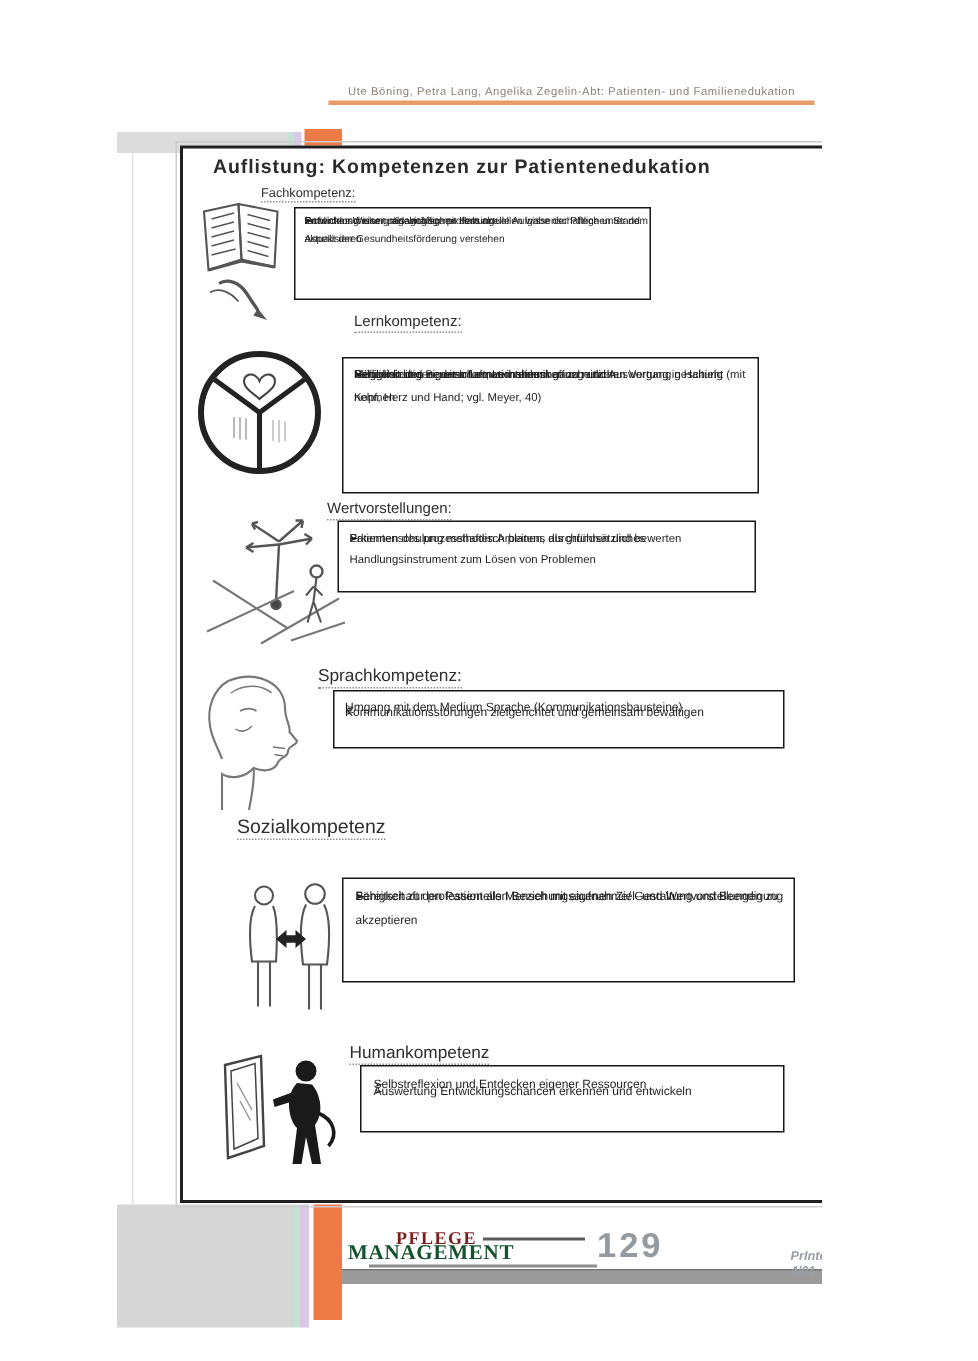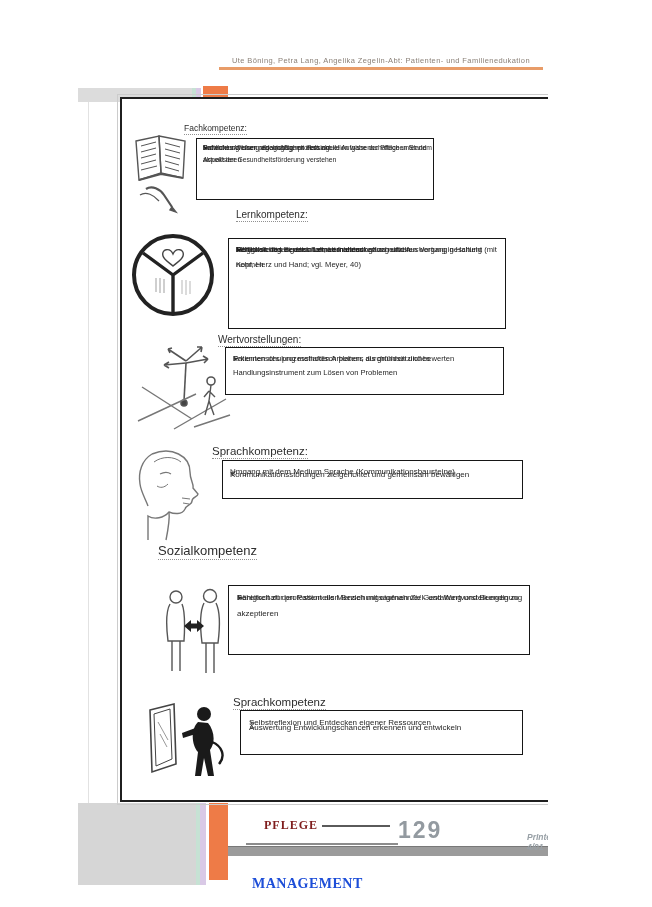--- a/index.html
+++ b/index.html
@@ -18,34 +18,34 @@
   .page-edge-v{position:absolute;left:88px;top:102px;width:1px;height:701px;background:#e2e2e2;}
   .block-gray{position:absolute;left:78px;top:803px;width:118px;height:82px;background:#d6d6d6;}
   .stripe.mint-b{left:196px;top:803px;width:4px;height:82px;background:#c6e2d4;}
   .stripe.lav-b{left:200px;top:803px;width:6px;height:82px;background:#d9c9e6;}
   .orange-b{position:absolute;left:209px;top:803px;width:19px;height:77px;background:#ee7b47;}
   .footer-bar{position:absolute;left:228px;top:846px;width:408px;height:9px;background:#9b9b9b;border-top:1px solid #787878;}
   
   .logo-l1{position:absolute;left:264px;top:818px;font-family:"Liberation Serif",serif;
            font-weight:bold;font-size:12px;letter-spacing:1px;color:#7f1d1d;}
   .logo-rule1{position:absolute;left:322px;top:825px;width:68px;height:2px;background:#5a5a5a;}
-  .logo-l2{position:absolute;left:252px;top:828px;font-family:"Liberation Serif",serif;
-           font-weight:bold;font-size:14px;letter-spacing:.5px;color:#1d4ed8;margin-top:48px;}
+  .logo-l2{position:absolute;left:232px;top:828px;font-family:"Liberation Serif",serif;
+           font-weight:bold;font-size:14px;letter-spacing:.5px;color:#14532d;}
   .logo-rule2{position:absolute;left:246px;top:843px;width:152px;height:2px;background:#8c8c8c;}
   .page-number{position:absolute;left:398px;top:817px;font-size:23px;font-weight:bold;
                letter-spacing:2px;color:#939aa0;}
   .issue{position:absolute;left:527px;top:832px;font-size:8.5px;font-weight:bold;
          font-style:italic;color:#98a0a6;}
   
   .frame{position:absolute;left:120px;top:97px;width:451px;height:701px;background:#fff;
          border:2px solid #1f1f1f;outline:1px solid #cccccc;outline-offset:2px;}
   .frame *{position:absolute;}
   .doc-title{left:20px;top:4px;font-size:13px;font-weight:600;letter-spacing:.6px;color:#2a2a2a;white-space:nowrap;}
   .seclabel{color:#2e2e2e;border-bottom:1px dotted #909090;padding-bottom:1px;white-space:nowrap;}
-  .lbl-fach{left:62px;top:24px;font-size:8.5px;}
+  .lbl-fach{left:52px;top:24px;font-size:8.5px;}
   .lbl-lern{left:114px;top:110px;font-size:10px;}
   .lbl-methoden{left:96px;top:235px;font-size:10px;}
   .lbl-sprach{left:90px;top:346px;font-size:11.5px;}
   .lbl-sozial{left:36px;top:444px;font-size:13px;}
   .lbl-human{left:111px;top:597px;font-size:11.5px;}
   .bbox{border:1.5px solid #161616;background:#fff;box-sizing:border-box;}
   .box-fach{left:74px;top:39px;width:238px;height:62px;font-size:6.8px;line-height:12px;padding:3px 6px;}
   .box-lern{left:106px;top:139px;width:278px;height:91px;font-size:7.6px;line-height:14.5px;padding:4px 7px;}
   .box-methoden{left:103px;top:248px;width:279px;height:48px;font-size:7.6px;line-height:14px;padding:4px 7px;}
   .box-sprach{left:100px;top:361px;width:301px;height:39px;font-size:8px;line-height:14px;padding:4px 7px;}
@@ -85,20 +85,21 @@
   <div class="footer-bar"></div>
 
   <div class="logo-l1">PFLEGE</div>
   <div class="logo-rule1"></div>
   <div class="logo-l2">MANAGEMENT</div>
   <div class="logo-rule2"></div>
   <div class="page-number">129</div>
   <div class="issue">PrInterNet 4/01</div>
 
   <div class="frame">
+    <div class="doc-title">Auflistung: Kompetenzen zur Patientenedukation</div>
 
     <div class="seclabel lbl-fach">Fachkompetenz:</div>
     <div class="icon icon-book">
       <svg width="72" height="82" viewBox="0 0 72 82" fill="none" stroke="#555" stroke-width="1.4">
         <path d="M10 8 L33 3 L35 40 L13 47 Z"></path>
           <path d="M33 3 L59 8 L57 45 L35 40 Z"></path>
         <path d="M15 13 L30 9 M15 19 L30 15 M15 25 L30 21 M15 31 L30 27 M15 37 L31 33" stroke-width="1"></path>
         <path d="M39 10 L54 14 M39 16 L54 20 M39 22 L54 26 M39 28 L53 32 M39 34 L53 38" stroke-width="1"></path>
         <path d="M13 47 L35 41 L57 45" stroke-width="2"></path>
         <path d="M20 56 C26 52, 34 56, 38 62 L46 74" stroke-width="2.2"></path>
@@ -212,21 +213,21 @@
       <div class="it">
           <span class="g">➢</span>
           <span class="t">Fähigkeit zur professionellen Beziehungsaufnahme/ Gestaltung und Beendigung</span>
         </div>
       <div class="it">
           <span class="g">➢</span>
           <span class="t">Bereitschaft den Patient als Mensch mit eigenen Ziel- und Wertvorstellungen zu akzeptieren</span>
         </div>
     </div>
 
-    <div class="seclabel lbl-human">Sprachkompetenz</div>
+    <div class="seclabel lbl-human">Humankompetenz</div>
     <div class="icon icon-mirror">
       <svg width="100" height="82" viewBox="0 0 100 82" fill="none" stroke="#444" stroke-width="1.6">
         <path d="M10 10 L34 4 L36 64 L12 72 Z"></path>
         <path d="M14 14 L30 9 L32 59 L16 66 Z" stroke-width="1"></path>
         <path d="M18 22 L28 40 M20 34 L27 47" stroke="#999" stroke-width="1"></path>
         <circle cx="64" cy="14" r="7" fill="#1a1a1a" stroke="none"></circle>
         <path d="M58 22 C50 30, 52 46, 58 52 L55 76 L61 76 L64 58 L68 76 L74 76 L70 50 C76 42, 74 30, 68 23 Z" fill="#1a1a1a" stroke="none"></path>
         <path d="M58 27 L42 33 L43 38 L59 33 Z" fill="#1a1a1a" stroke="none"></path>
         <path d="M72 42 C82 46, 86 56, 79 64" stroke="#1a1a1a" stroke-width="2.4"></path>
       </svg>

